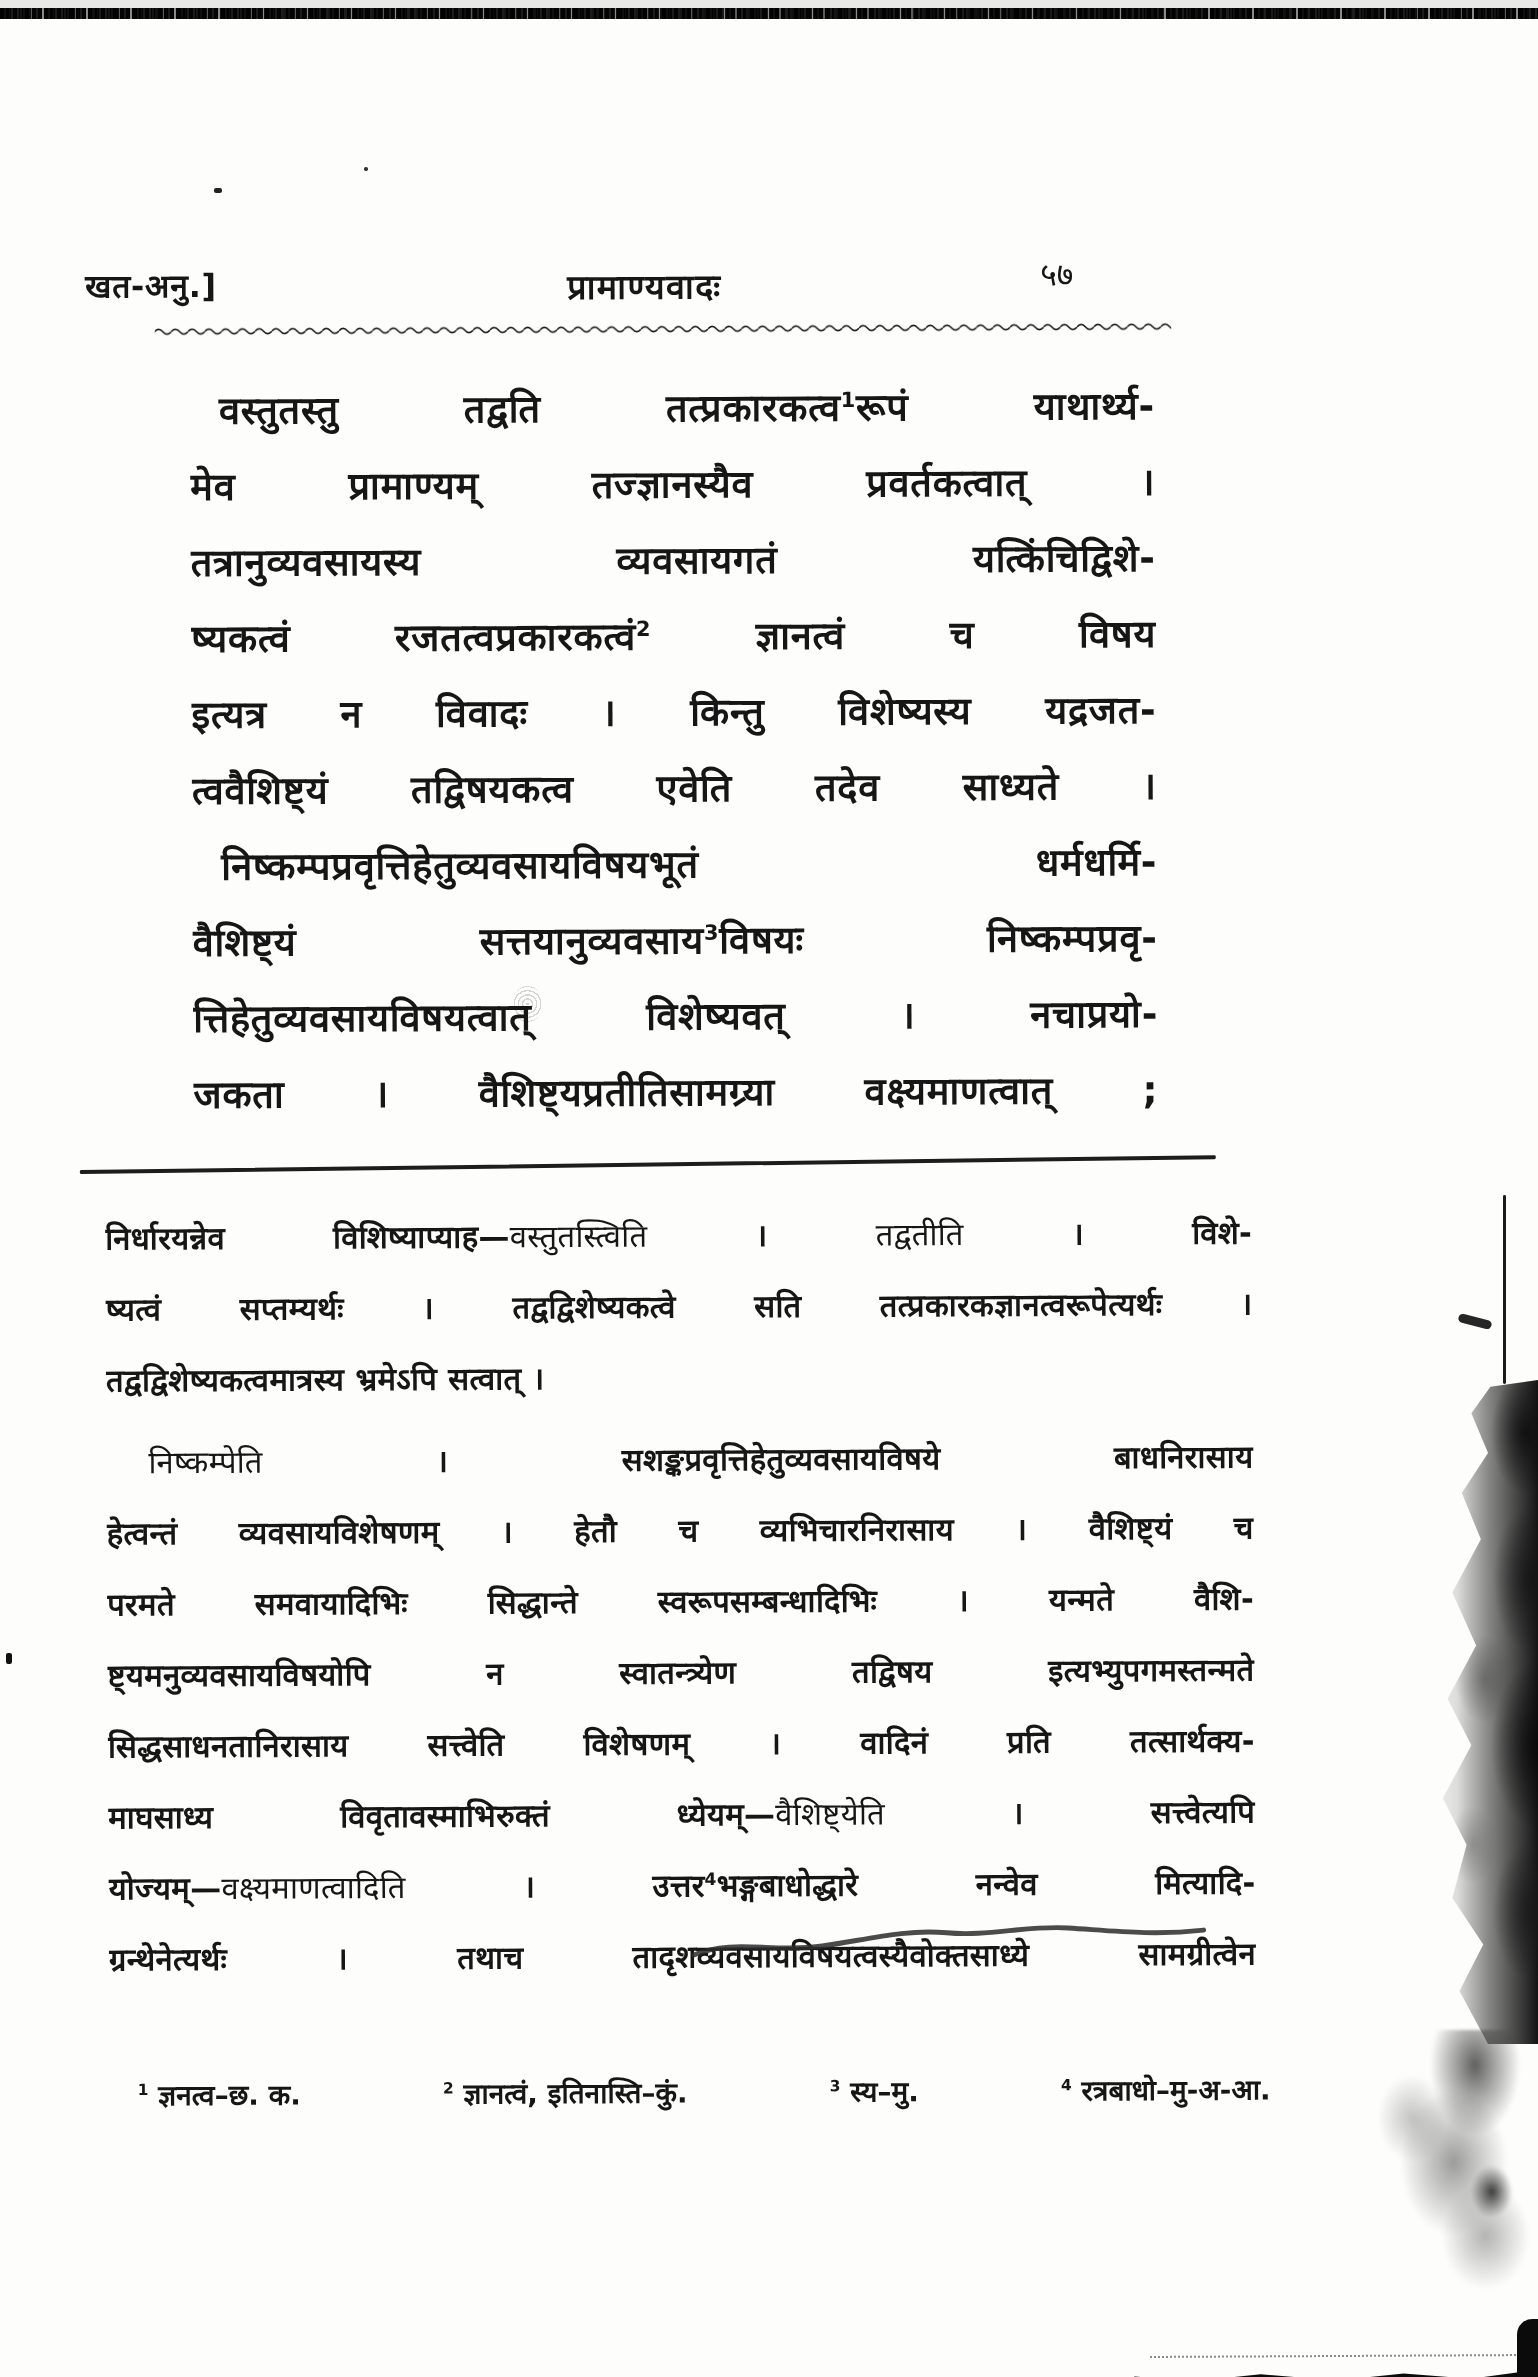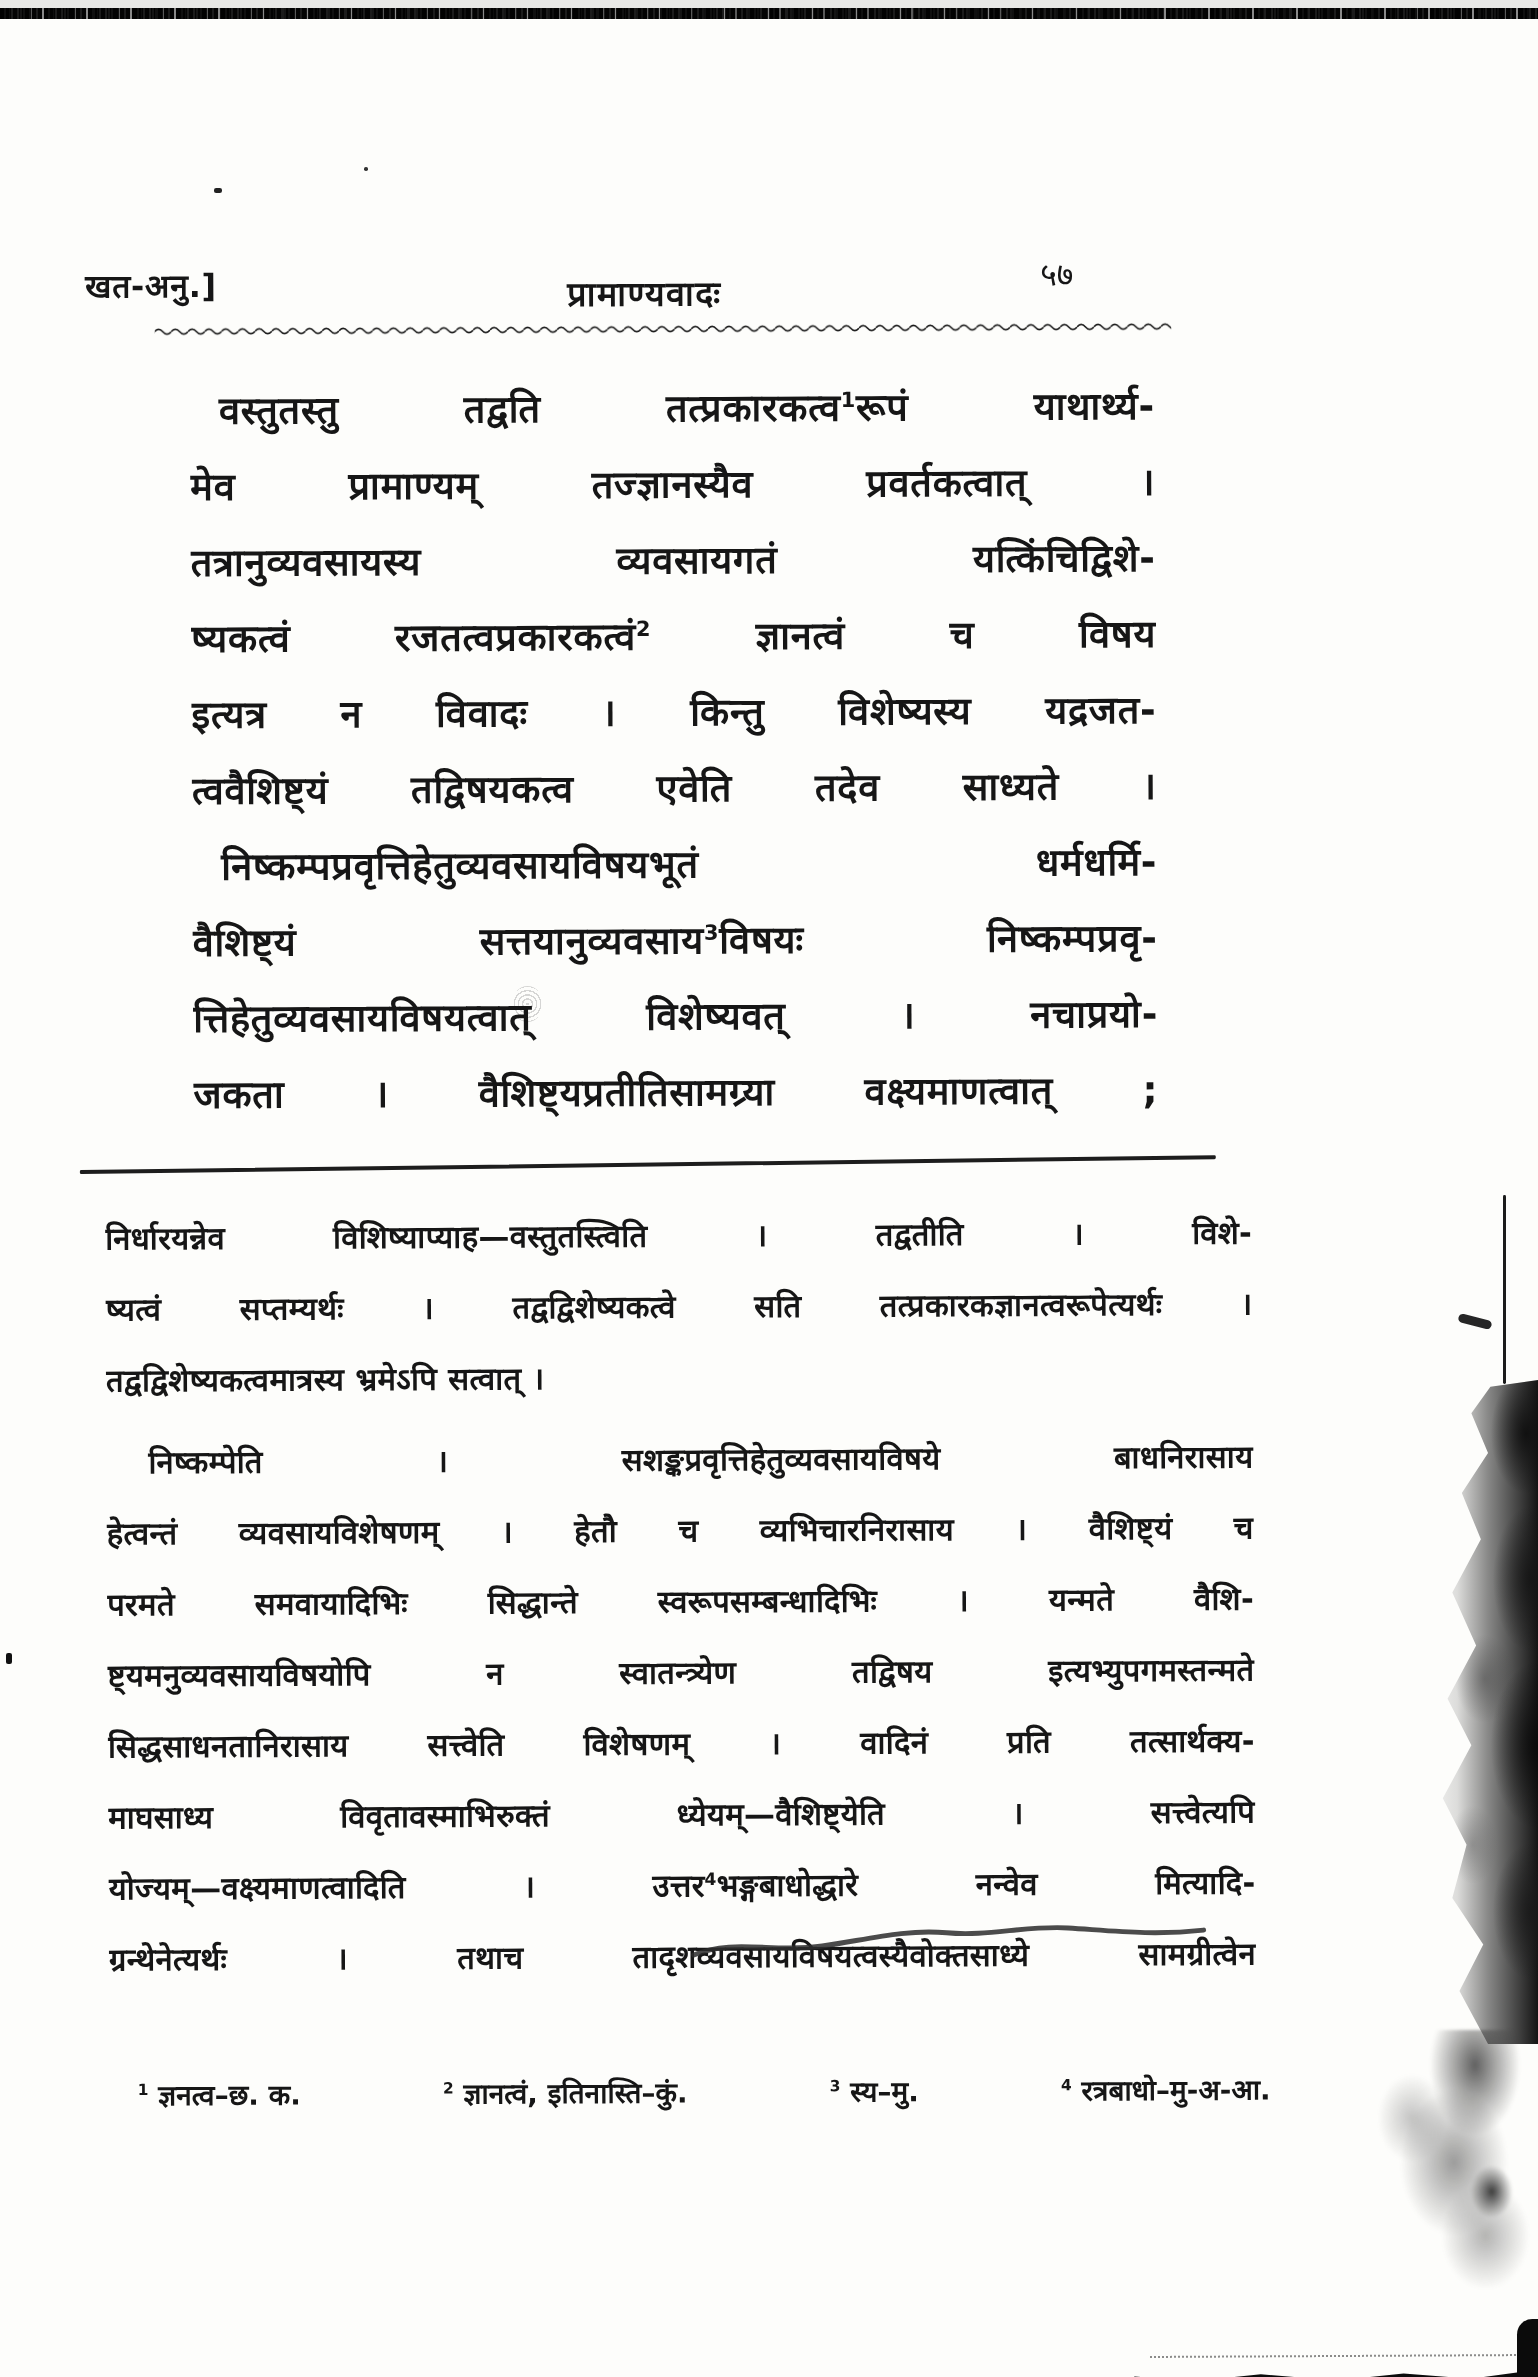--- a/index.html
+++ b/index.html
@@ -8,21 +8,21 @@
     width:1538px;height:2377px;
     margin:8px auto;
     background:#fdfdfb;
     overflow:hidden;
     font-family:"DejaVu Sans", sans-serif;
     color:#161616;
   }
   .tilt{position:absolute;left:0;top:0;width:1538px;height:2377px;transform:rotate(-0.3deg);}
   
   .hdr-left{position:absolute;left:90px;top:252px;font-size:32px;font-weight:700;letter-spacing:0.7px;}
-  .hdr-title{position:absolute;left:572px;top:261px;font-size:34px;font-weight:700;letter-spacing:1.4px;}
+  .hdr-title{position:absolute;left:572px;top:254px;font-size:34px;font-weight:700;letter-spacing:1.4px;}
   .hdr-page{position:absolute;left:1045px;top:245px;font-size:32px;font-weight:400;}
   .hdr-wave{position:absolute;left:159px;top:315px;}
   
   .main-block{
     position:absolute;left:194px;top:362px;width:965px;
     font-size:38px;font-weight:700;line-height:76px;
     letter-spacing:0.7px;
   }
   .mline{
     height:76px;overflow:hidden;white-space:nowrap;
@@ -41,21 +41,21 @@
     font-size:31px;font-weight:600;line-height:71px;
     letter-spacing:0.3px;
   }
   .cline{
     height:71px;overflow:hidden;white-space:nowrap;
     text-align:justify;text-align-last:justify;
   }
   .cline.ind{padding-left:42px;}
   .cline.short{text-align-last:left;}
   .cline.para{margin-top:11.2px;}
-  .cline b{font-weight:700;}
+  .cline b{font-weight:400;}
   
   .footnotes{
     position:absolute;left:105px;top:2064px;width:1161px;
     display:flex;justify-content:space-between;align-items:baseline;
     padding-left:28px;box-sizing:border-box;
     font-size:28px;font-weight:700;white-space:nowrap;
   }
   
   .scan-top{
     position:absolute;left:0;top:0;width:1538px;height:11.2px;

